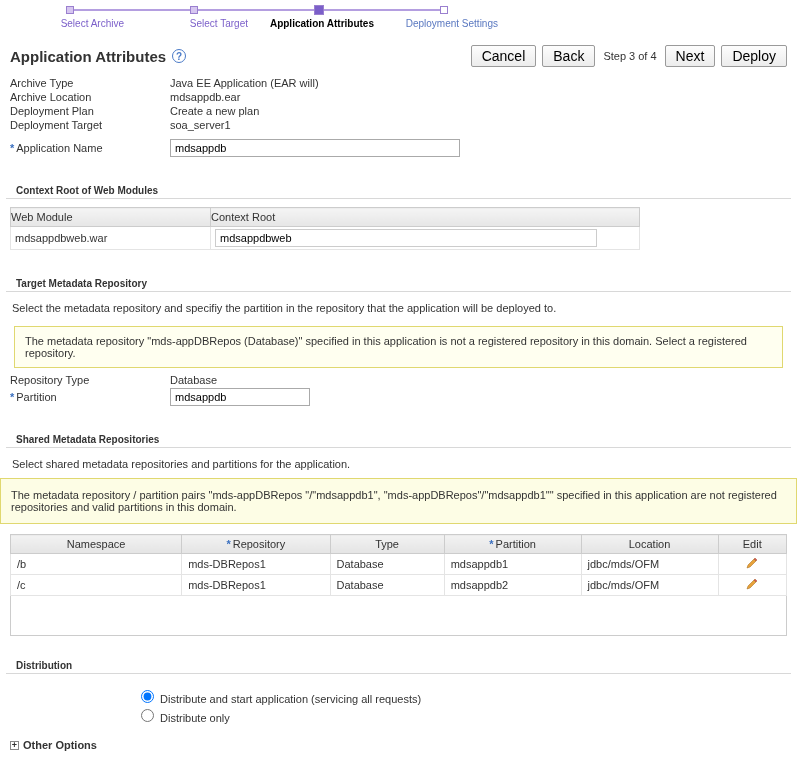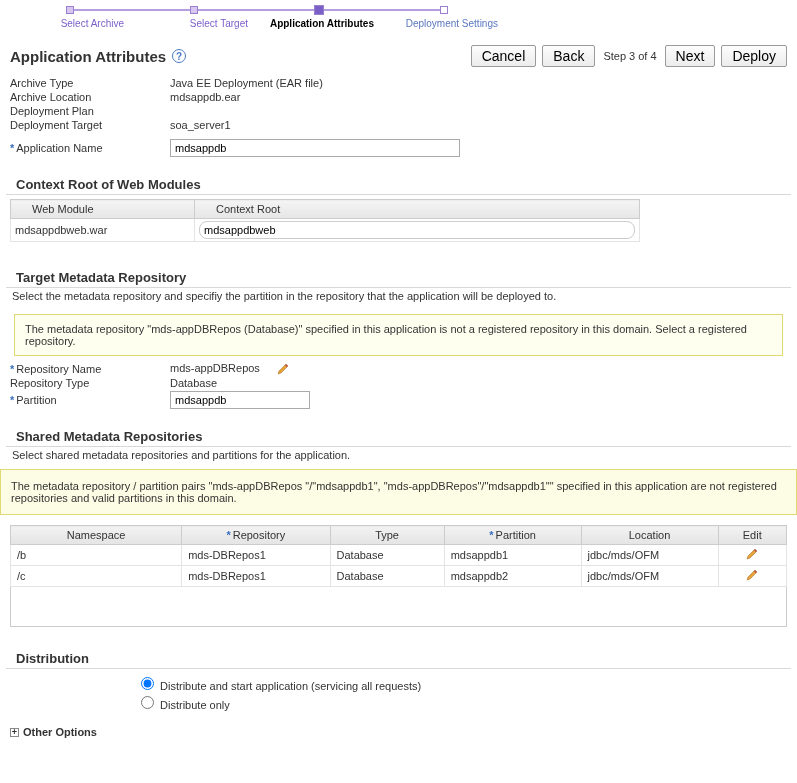--- a/index.html
+++ b/index.html
@@ -87,40 +87,40 @@
   input[type=text] {
     border: 1px solid #aaa;
     padding: 2px 4px;
     font-family: inherit;
     font-size: 11px;
     height: 18px;
   }
   .section-title {
     font-weight: bold;
     padding: 10px 10px 2px;
-    font-size: 13px;
+    font-size: 10px;
     border-bottom: 1px solid #d8d8d8;
-    margin: 0 6px;
+    margin: 8px 6px;
   }
   .section-desc {
     padding: 2px 12px 6px;
     font-size: 11px;
   }
   .tbl {
     border: 1px solid #ccc;
     border-collapse: collapse;
     margin: 4px 10px;
     width: calc(100% - 20px);
   }
   .tbl th {
     background: linear-gradient(#f4f4f4,#e6e6e6);
     border: 1px solid #ccc;
     text-align: left;
     font-weight: normal;
-    padding: 3px 21px;
+    padding: 3px 0;
     font-size: 11px;
   }
   .tbl td {
     border: 1px solid #e4e4e4;
     padding: 2px 4px;
   }
   .tbl .input-cell input { width: 100%; border: 1px solid #ccc; }
   .warn-box {
     background: #fffff0;
     border: 1px solid #e0d870;
@@ -230,28 +230,29 @@
     <button class="btn">Back</button>
     <span class="step-ind">Step 3 of 4</span>
     <button class="btn">Next</button>
     <button class="btn">Deploy</button>
   </div>
 </div>
 
 <div class="form-block">
   <div class="form-row">
     <span class="lbl">Archive Type</span>
-    <span class="val">Java EE Deployment (EAR file)</span>
+    <span class="val">Java EE Application (EAR will)</span>
   </div>
   <div class="form-row">
     <span class="lbl">Archive Location</span>
     <span class="val">mdsappdb.ear</span>
   </div>
   <div class="form-row">
     <span class="lbl">Deployment Plan</span>
+    <span class="val">Create a new plan</span>
   </div>
   <div class="form-row">
     <span class="lbl">Deployment Target</span>
     <span class="val">soa_server1</span>
   </div>
   <div class="form-row" style="margin-top:8px;">
     <span class="lbl"><span class="req">*</span><span>Application Name</span></span>
     <span class="val"><input type="text" style="width: 290px;" value="mdsappdb"></span>
   </div>
 </div>
@@ -260,42 +261,30 @@
 <table class="tbl" style="width:630px;">
   <thead>
     <tr>
       <th style="width:200px">Web Module</th>
       <th>Context Root</th>
     </tr>
   </thead>
   <tbody>
     <tr>
       <td>mdsappdbweb.war</td>
-      <td class="input-cell"><input type="text" style="width: 436px; border-radius: 8px;" value="mdsappdbweb"></td>
+      <td class="input-cell"><input type="text" style="width: 382px;" value="mdsappdbweb"></td>
     </tr>
   </tbody>
 </table>
 
 <div class="section-title" style="margin-top:18px">Target Metadata Repository</div>
 <div class="section-desc">Select the metadata repository and specifiy the partition in the repository that the application will be deployed to.</div>
 <div class="warn-box">The metadata repository "mds-appDBRepos (Database)" specified in this application is not a registered repository in this domain. Select a registered repository.</div>
 
 <div class="form-block">
-  <div class="form-row">
-    <span class="lbl"><span class="req">*</span><span>Repository Name</span></span>
-    <span class="val">
-      <span>mds-appDBRepos</span>
-      <span class="pencil" style="margin-left:14px;vertical-align:middle;">
-        <svg viewBox="0 0 12 12">
-            <path d="M1 11 L2 8 L8 2 L10 4 L4 10 Z" fill="#e8a23a" stroke="#a06818" stroke-width="0.5"></path>
-            <path d="M8 2 L10 4 L11 3 L9 1 Z" fill="#d46" stroke="#a06818" stroke-width="0.5"></path>
-          </svg>
-      </span>
-    </span>
-  </div>
   <div class="form-row">
     <span class="lbl">Repository Type</span>
     <span class="val">Database</span>
   </div>
   <div class="form-row">
     <span class="lbl"><span class="req">*</span><span>Partition</span></span>
     <span class="val"><input type="text" style="width: 140px;" value="mdsappdb"></span>
   </div>
 </div>
 

